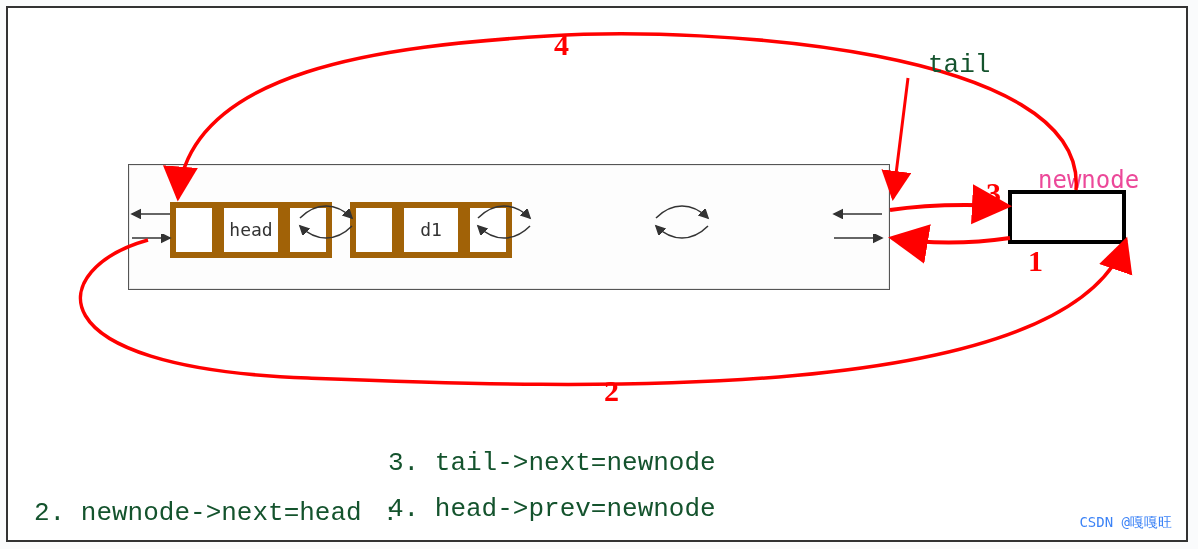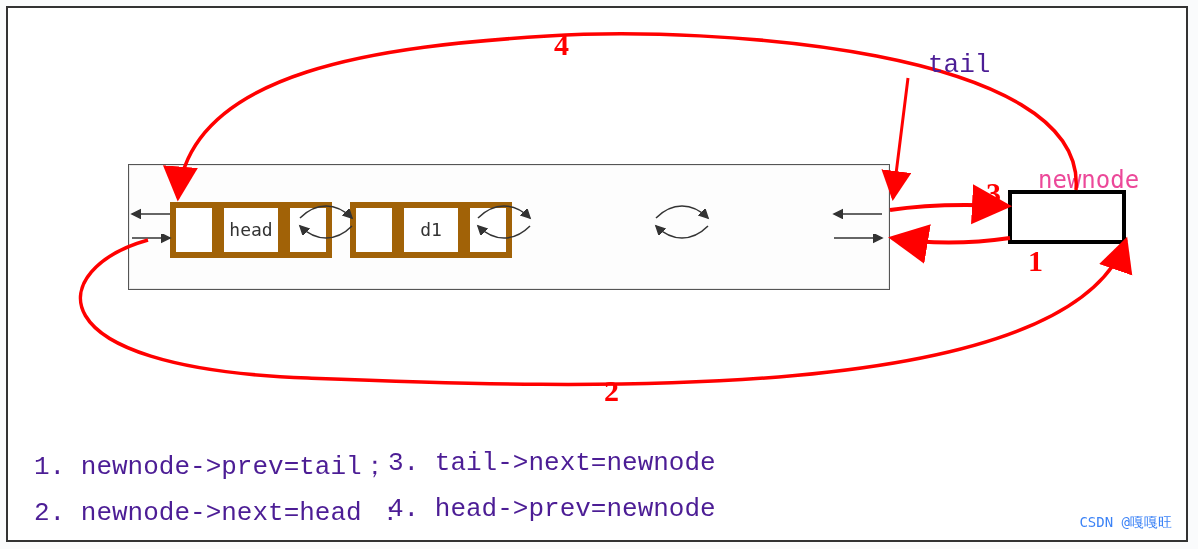--- a/index.html
+++ b/index.html
@@ -80,21 +80,21 @@
   .red-svg {
     position: absolute;
     left: 0; top: 0;
     width: 1198px;
     height: 549px;
     pointer-events: none;
     overflow: visible;
   }
   .red-text {
     position: absolute;
-    color: #4c1d95;
+    color: #14532d;
     font-size: 26px;
     font-family: "SimSun","Courier New",monospace;
   }
   .red-num {
     position: absolute;
     color: #f00;
     font-size: 30px;
     font-family: "SimSun", cursive;
     font-weight: bold;
   }
@@ -176,19 +176,18 @@
 
     <path d="M140,232 C40,260 20,360 300,370 C560,380 1060,400 1118,232" stroke="#f00" stroke-width="3.5" fill="none" marker-end="url(#ra)"></path>
   </svg>
 
   <div class="red-text" style="left:920px;top:42px">tail</div>
   <div class="red-num" style="left:546px;top:20px">4</div>
   <div class="red-num" style="left:596px;top:366px">2</div>
   <div class="red-num" style="left:978px;top:168px">3</div>
   <div class="red-num" style="left:1020px;top:236px">1</div>
 
-  <div class="red-text" style="left:26px; top:440px">1. newnode-&gt;prev=tail；</div>
   <div class="red-text" style="left:26px; top:486px">2. newnode-&gt;next=head ：</div>
   <div class="red-text" style="left:380px;top:440px">3. tail-&gt;next=newnode</div>
   <div class="red-text" style="left:380px;top:486px">4. head-&gt;prev=newnode</div>
 
   <div class="watermark">CSDN @嘎嘎旺</div>
 </div>
 
 </body></html>

